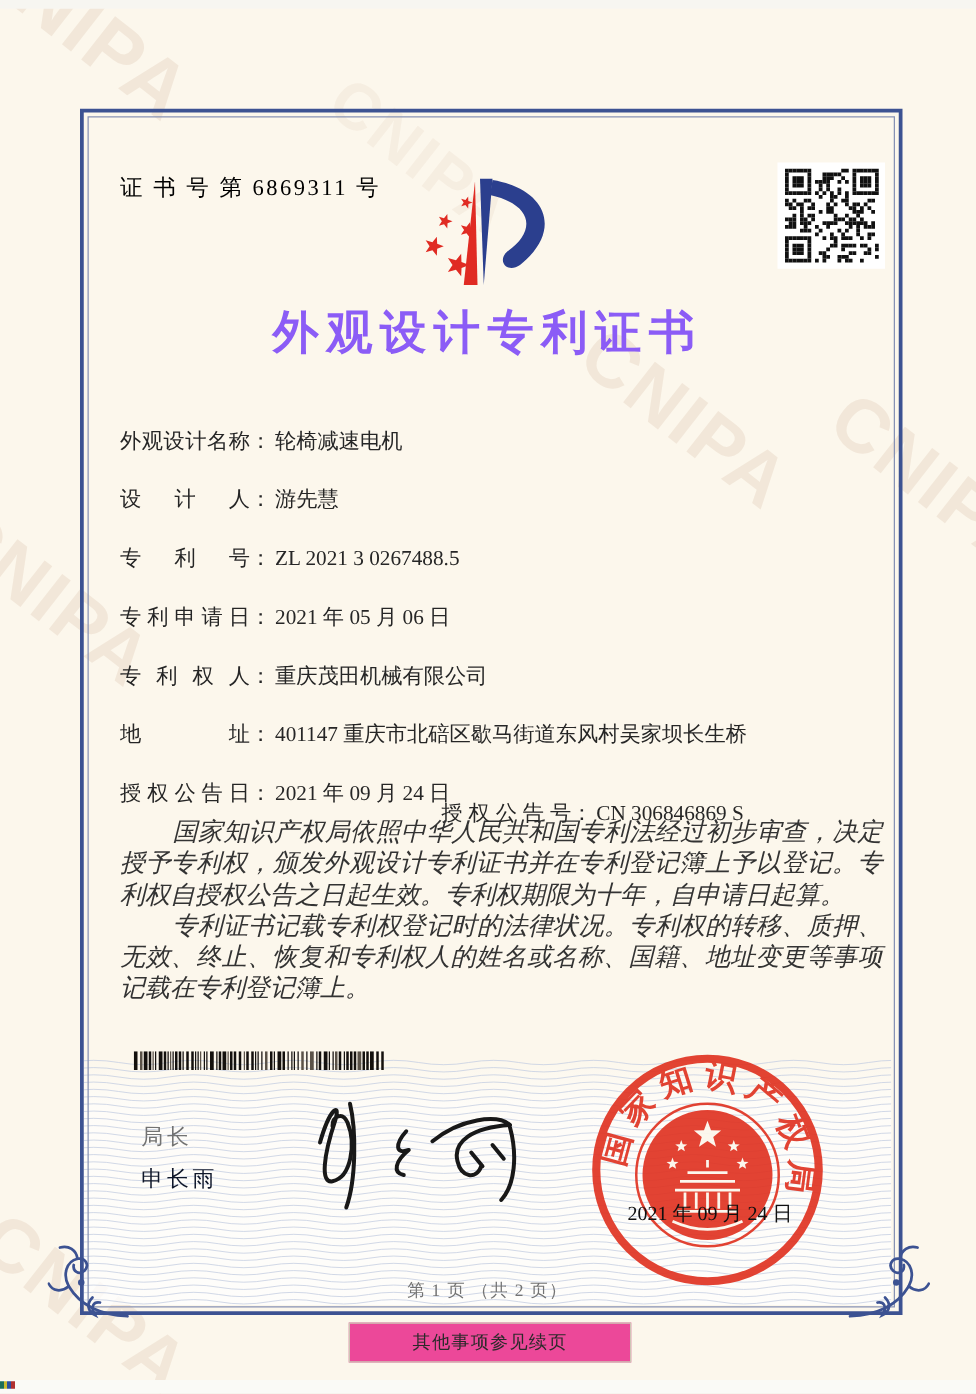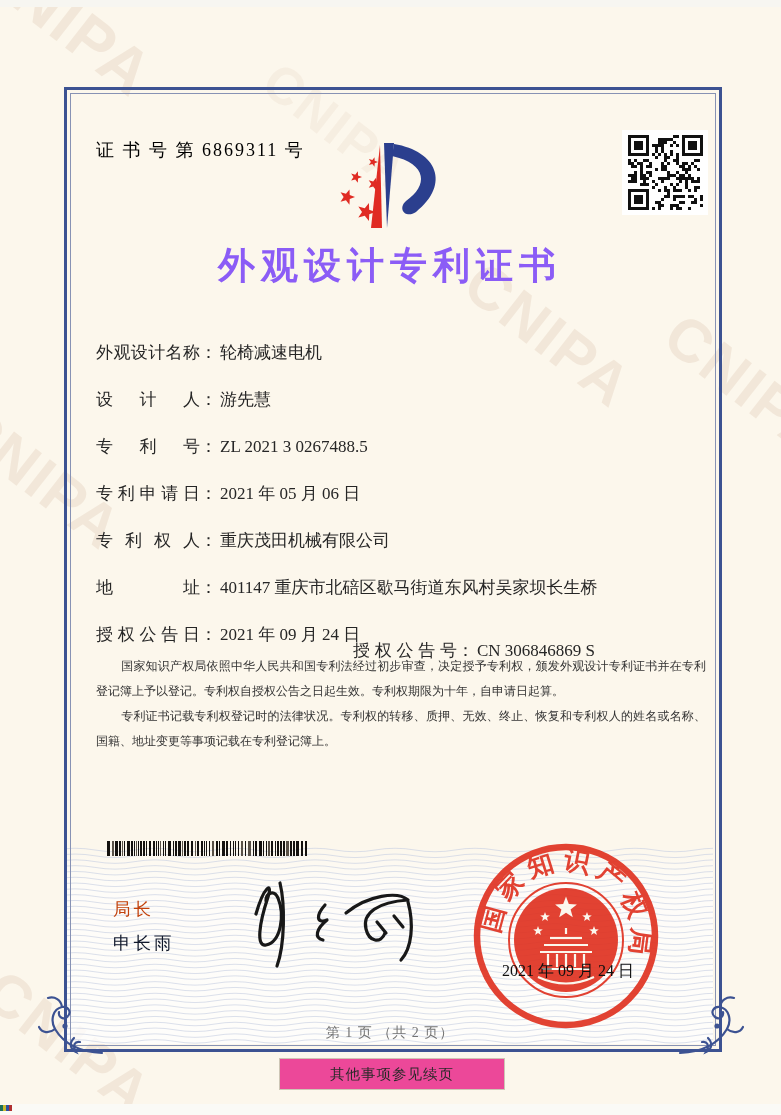--- a/index.html
+++ b/index.html
@@ -21,25 +21,25 @@
   .cert-no{position:absolute;left:96px;top:138px;z-index:4;font-size:18px;letter-spacing:2px;color:#000000;font-family:Liberation Serif, serif;}
   .logo{position:absolute;left:333px;top:131px;width:126px;height:107px;z-index:4;}
   .qr-box{position:absolute;left:622px;top:130px;width:86px;height:85px;background:#ffffff;z-index:4;}
   .qr-box svg{position:absolute;left:4px;top:3px;}
   .title{position:absolute;left:64px;top:241px;width:652px;z-index:4;text-align:center;
       font-size:37px;font-weight:700;letter-spacing:6px;color:#8b5cf6;}
   .field-row{position:absolute;left:96px;z-index:4;font-size:17px;color:#262626;white-space:nowrap;}
   .flabel{display:inline-block;width:104px;text-align:justify;text-align-last:justify;vertical-align:top;}
   .fval{padding-left:3px;}
   .second-col{position:absolute;left:257px;top:0;white-space:nowrap;margin-top:16px;}
-  .body-text{position:absolute;left:96px;top:654px;width:610px;z-index:4;font-size:12px;
-      line-height:25px;color:#333;text-align:justify;}
+  .body-text{position:absolute;left:96px;top:654px;width:610px;z-index:4;font-size:20px;
+      line-height:25px;color:#333;text-align:justify;font-style:italic;}
   .body-text p{margin:0;text-indent:2.1em;}
   .barcode{position:absolute;left:107px;top:841px;z-index:4;}
-  .signer-title{position:absolute;left:113px;top:897px;z-index:4;font-size:17.5px;color:#c2410c;
+  .signer-title{position:absolute;left:113px;top:897px;z-index:4;font-size:17.5px;color:#737373;
       font-family:Liberation Serif, serif;letter-spacing:3px;}
   .signer-name{position:absolute;left:113px;top:931px;z-index:4;font-size:17.5px;color:#0f172a;
       font-family:"Liberation Sans","DejaVu Sans",sans-serif;letter-spacing:3px;}
   .signature{position:absolute;left:228px;top:872px;z-index:4;}
   .seal{position:absolute;left:470px;top:840px;z-index:4;}
   .seal-date{position:absolute;left:474px;top:961px;width:188px;z-index:5;text-align:center;
       font-size:16px;color:#101010;white-space:nowrap;}
   .page-footer{position:absolute;left:64px;top:1024px;width:652px;z-index:4;text-align:center;
       font-size:14px;color:#737373;letter-spacing:1px;}
   .note-box{position:absolute;left:279px;top:1058px;width:224px;height:30px;z-index:4;

